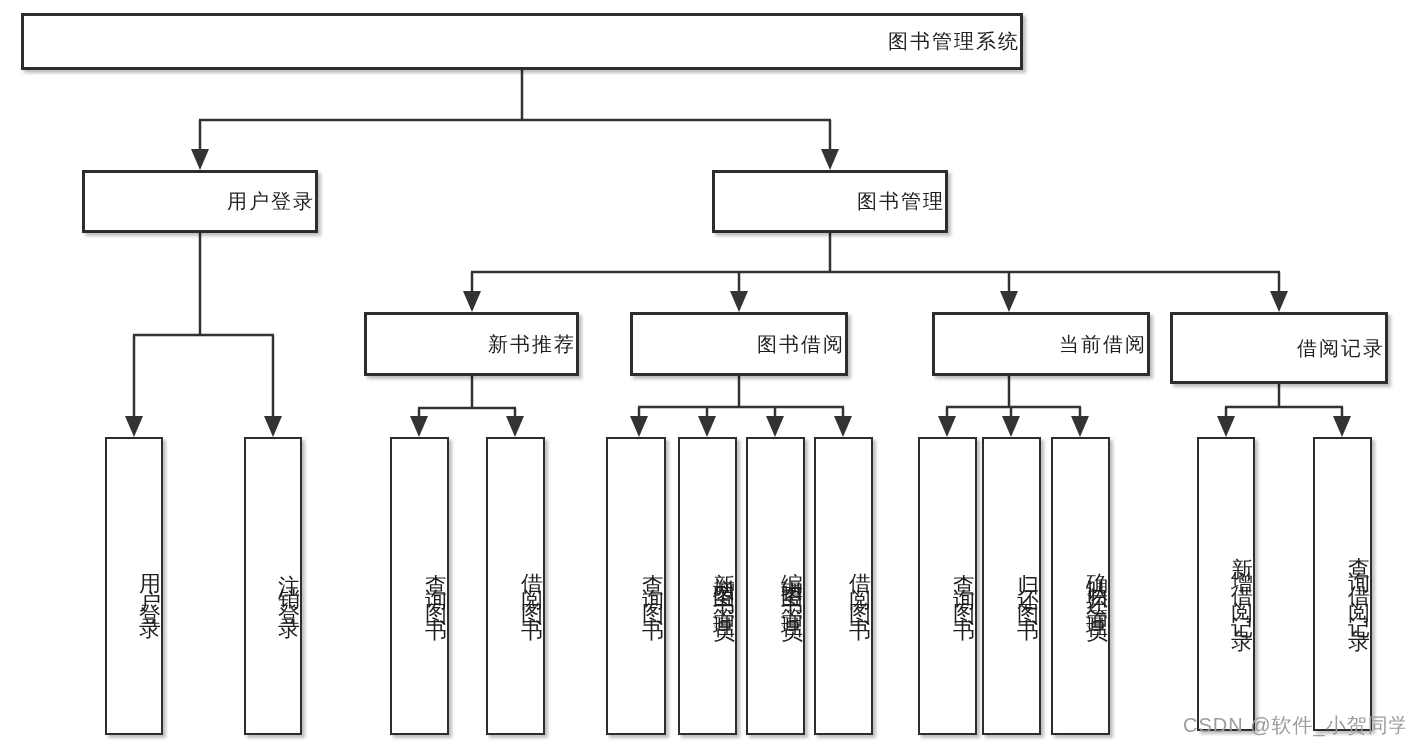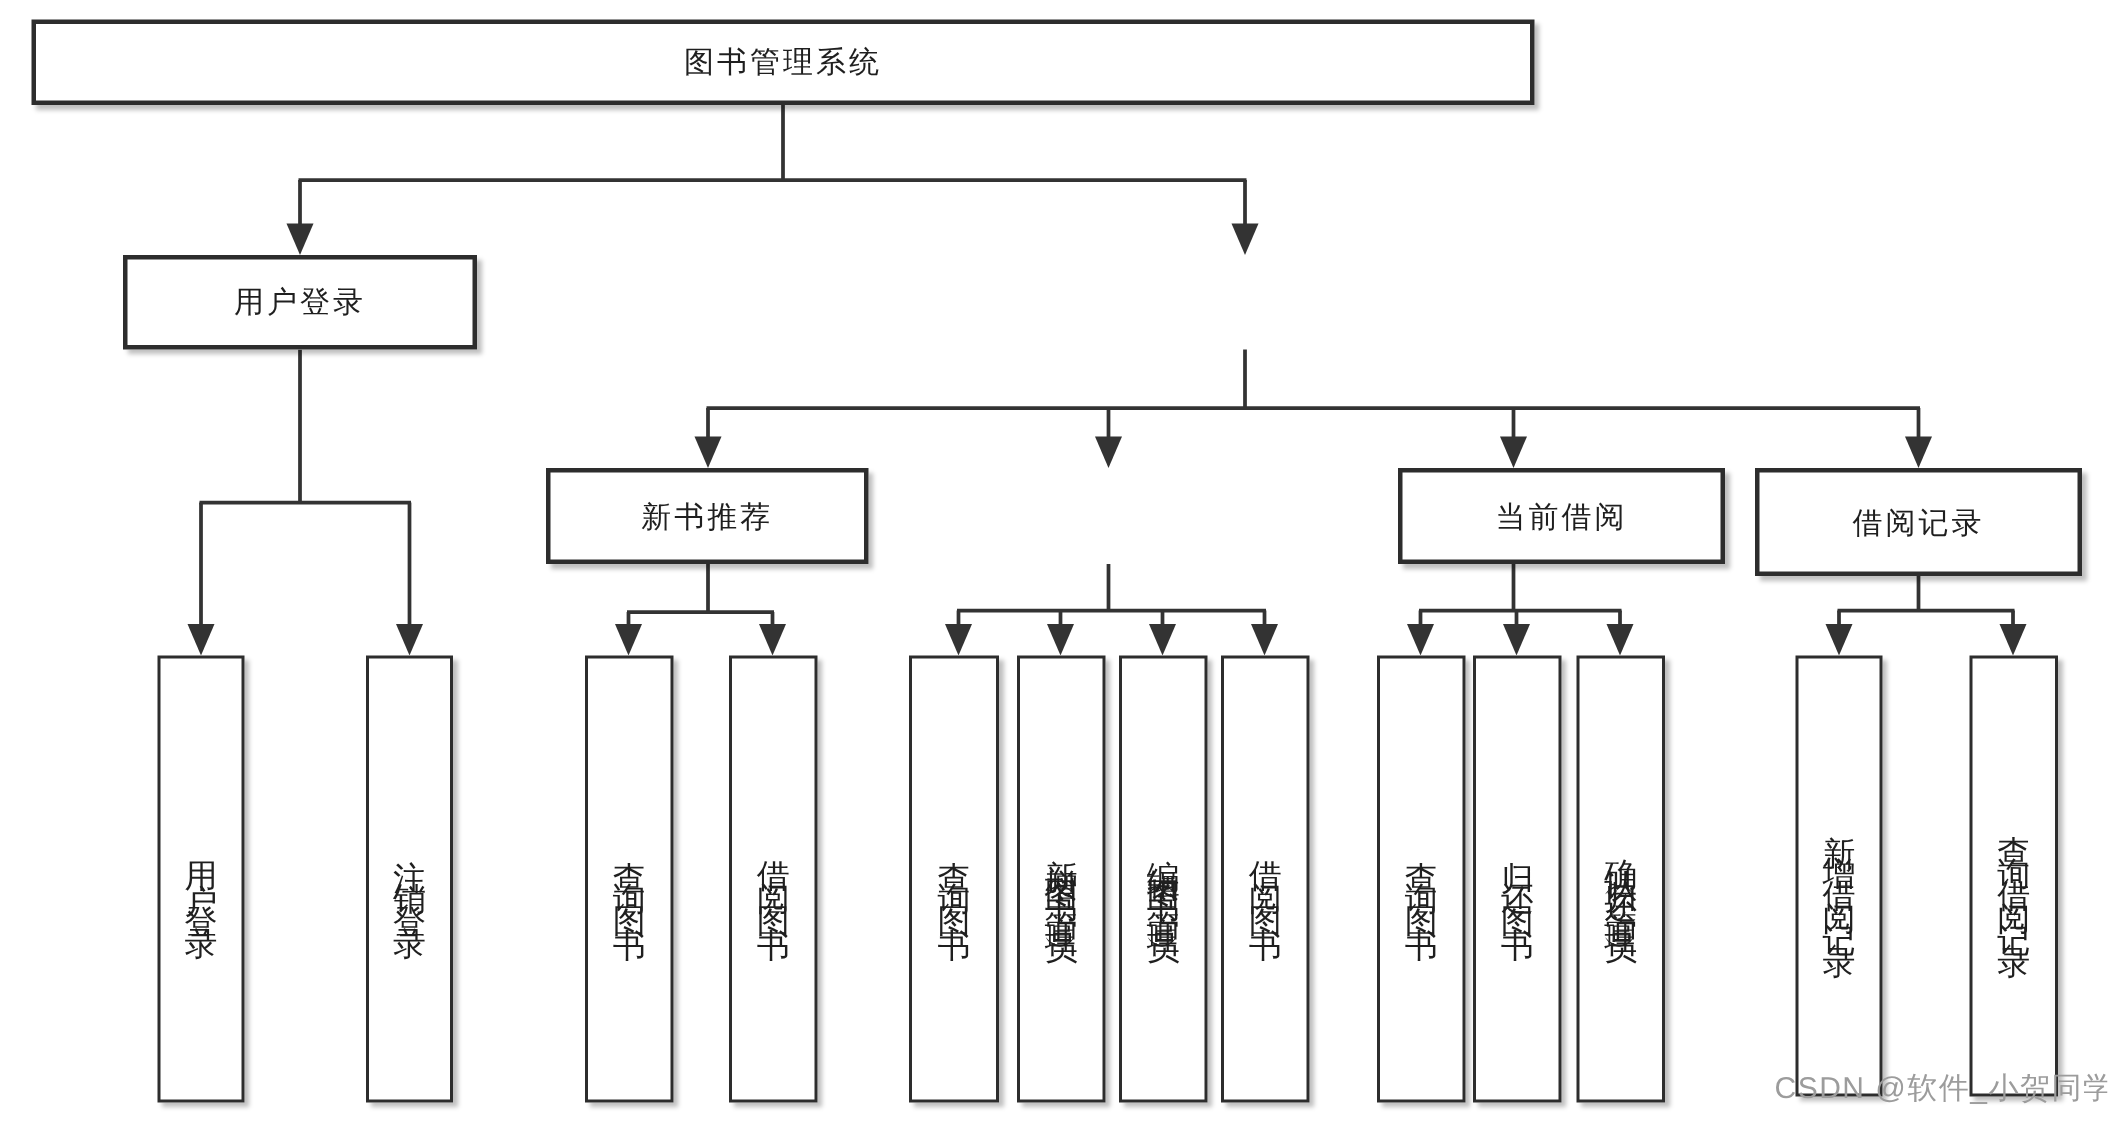--- a/index.html
+++ b/index.html
@@ -29,21 +29,21 @@
     stroke: none;
   }
   .node {
     position: absolute;
     box-sizing: border-box;
     background: #ffffff;
     border: 3px solid #2d2d2d;
     box-shadow: 3px 3px 3px rgba(0,0,0,0.25);
     display: flex;
     align-items: center;
-    justify-content: center;
+    justify-content: flex-end;
     z-index: 2;
   }
   .node.h span {
     font-size: 20px;
     color: #1f1f1f;
     letter-spacing: 2px;
     white-space: nowrap;
   }
   .node.v {
     border-width: 2.5px;
@@ -136,24 +136,30 @@
     <polygon points="1333,416 1351,416 1342,437"></polygon>
   </svg>
 
   <div class="node h" style="left:21px;top:13px;width:1002px;height:57px">
     <span>图书管理系统</span>
   </div>
 
   <div class="node h" style="left:82px;top:170px;width:236px;height:63px">
     <span>用户登录</span>
   </div>
+  <div class="node h" style="left:712px;top:170px;width:236px;height:63px">
+    <span>图书管理</span>
+  </div>
 
   <div class="node h" style="left:364px;top:312px;width:215px;height:64px">
     <span>新书推荐</span>
   </div>
+  <div class="node h" style="left:630px;top:312px;width:218px;height:64px">
+    <span>图书借阅</span>
+  </div>
   <div class="node h" style="left:932px;top:312px;width:218px;height:64px">
     <span>当前借阅</span>
   </div>
   <div class="node h" style="left:1170px;top:312px;width:218px;height:72px">
     <span>借阅记录</span>
   </div>
 
   <div class="node v" style="left:105px;top:437px;width:58px;height:298px">
     <span>用户登录</span>
   </div>

